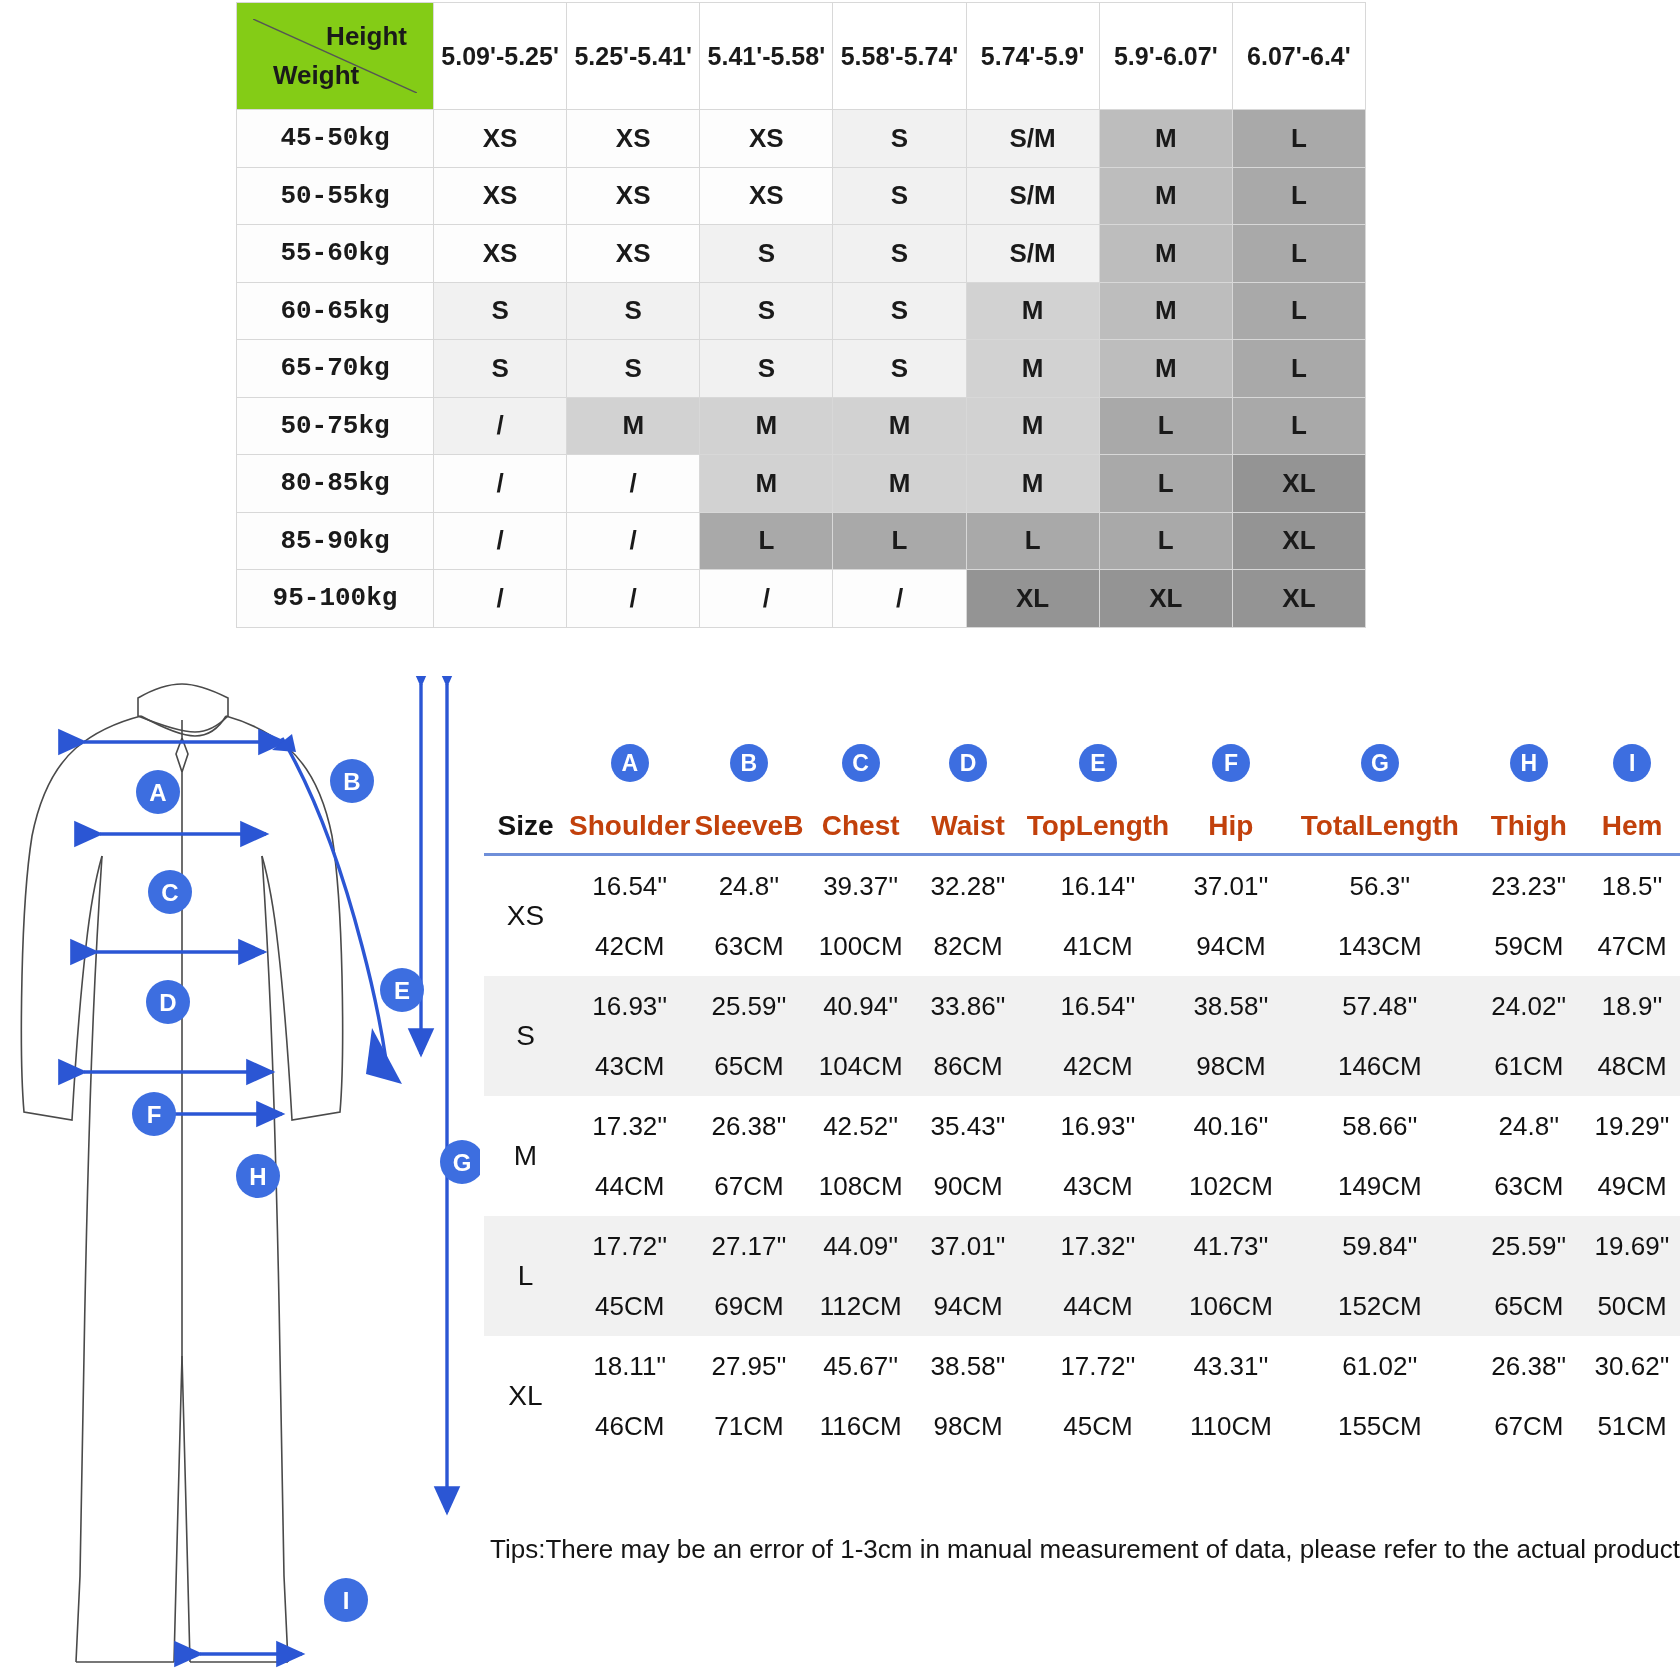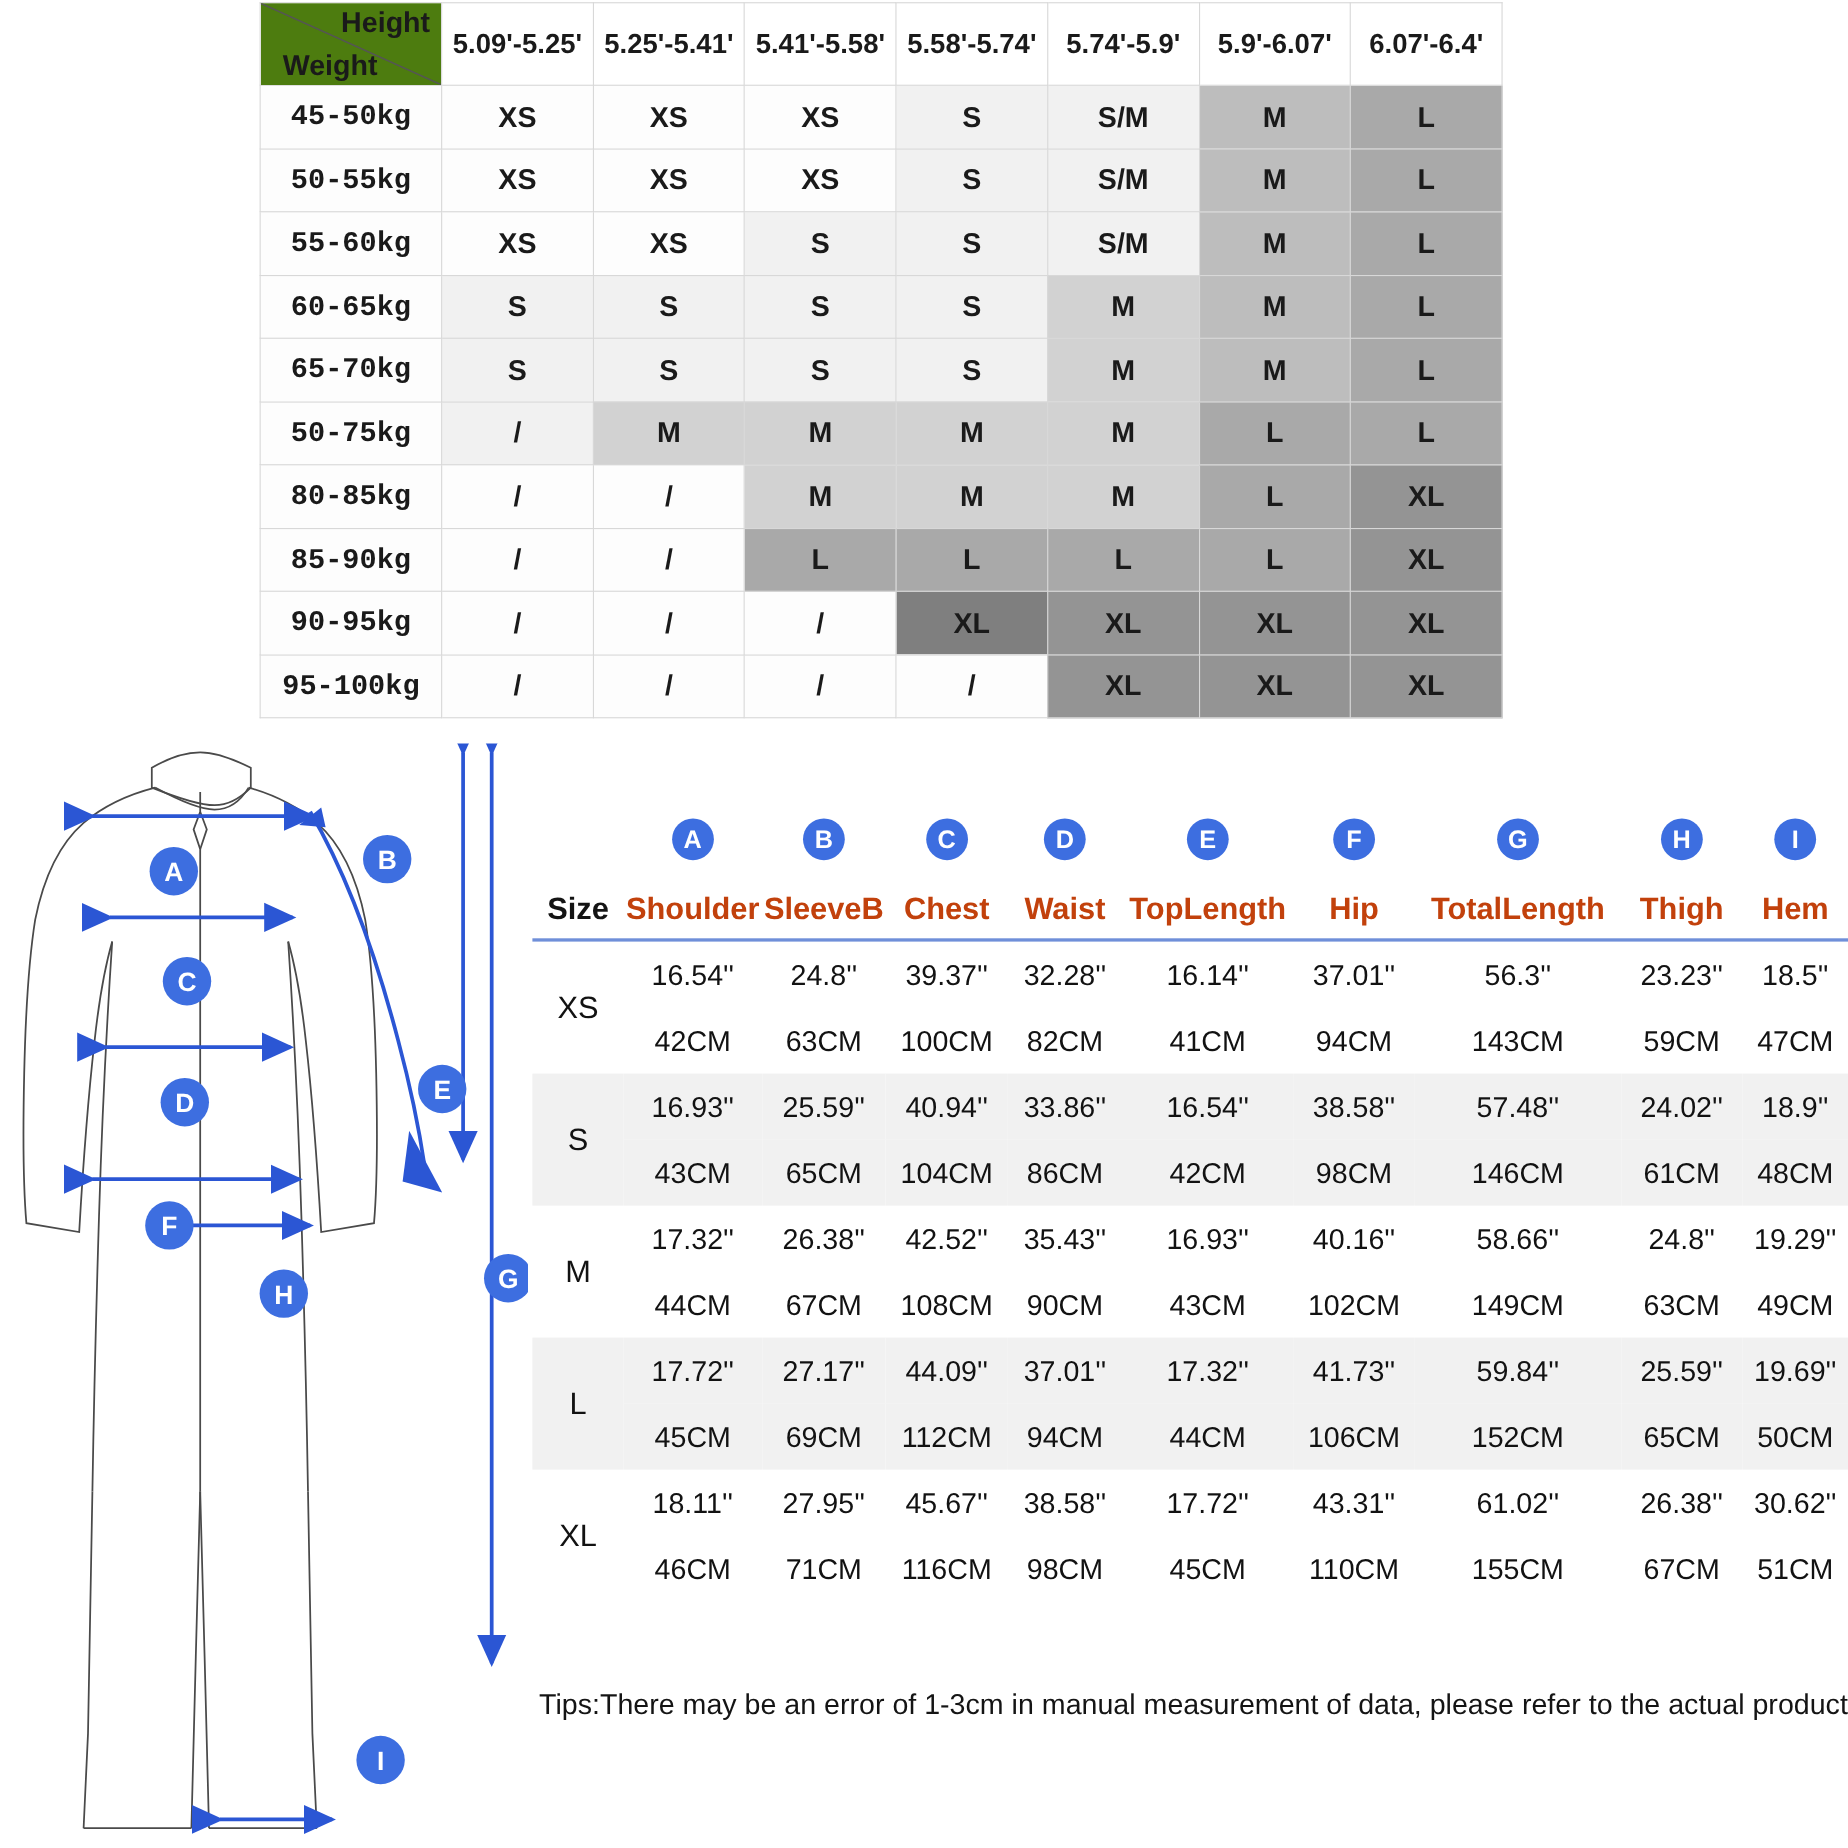--- a/index.html
+++ b/index.html
@@ -33,22 +33,22 @@
     font-size: 26px;
     font-weight: 700;
     color: #1a1a1a;
     padding: 0;
     background: #fdfdfd;
   }
   #weight-height-table th.corner {
     width: 164px;
     height: 74px;
     position: relative;
-    padding: 0;
-    background: #4d7c0f;
+    padding: 16px;
+    background: #84cc16;
   }
   #weight-height-table th.hdr {
     height: 74px;
     font-size: 25px;
     font-weight: 700;
     background: #ffffff;
     white-space: nowrap;
   }
   .corner-inner {
     position: relative;
@@ -285,30 +285,20 @@
         <td class="lv6">XL</td>
       </tr>
       <tr>
         <td class="rowlabel">85-90kg</td>
         <td class="lv0">/</td>
         <td class="lv0">/</td>
         <td class="lv5">L</td>
         <td class="lv5">L</td>
         <td class="lv5">L</td>
         <td class="lv5">L</td>
-        <td class="lv6">XL</td>
-      </tr>
-      <tr>
-        <td class="rowlabel">90-95kg</td>
-        <td class="lv0">/</td>
-        <td class="lv0">/</td>
-        <td class="lv0">/</td>
-        <td class="lv7">XL</td>
-        <td class="lv6">XL</td>
-        <td class="lv6">XL</td>
         <td class="lv6">XL</td>
       </tr>
       <tr>
         <td class="rowlabel">95-100kg</td>
         <td class="lv0">/</td>
         <td class="lv0">/</td>
         <td class="lv0">/</td>
         <td class="lv0">/</td>
         <td class="lv6">XL</td>
         <td class="lv6">XL</td>

